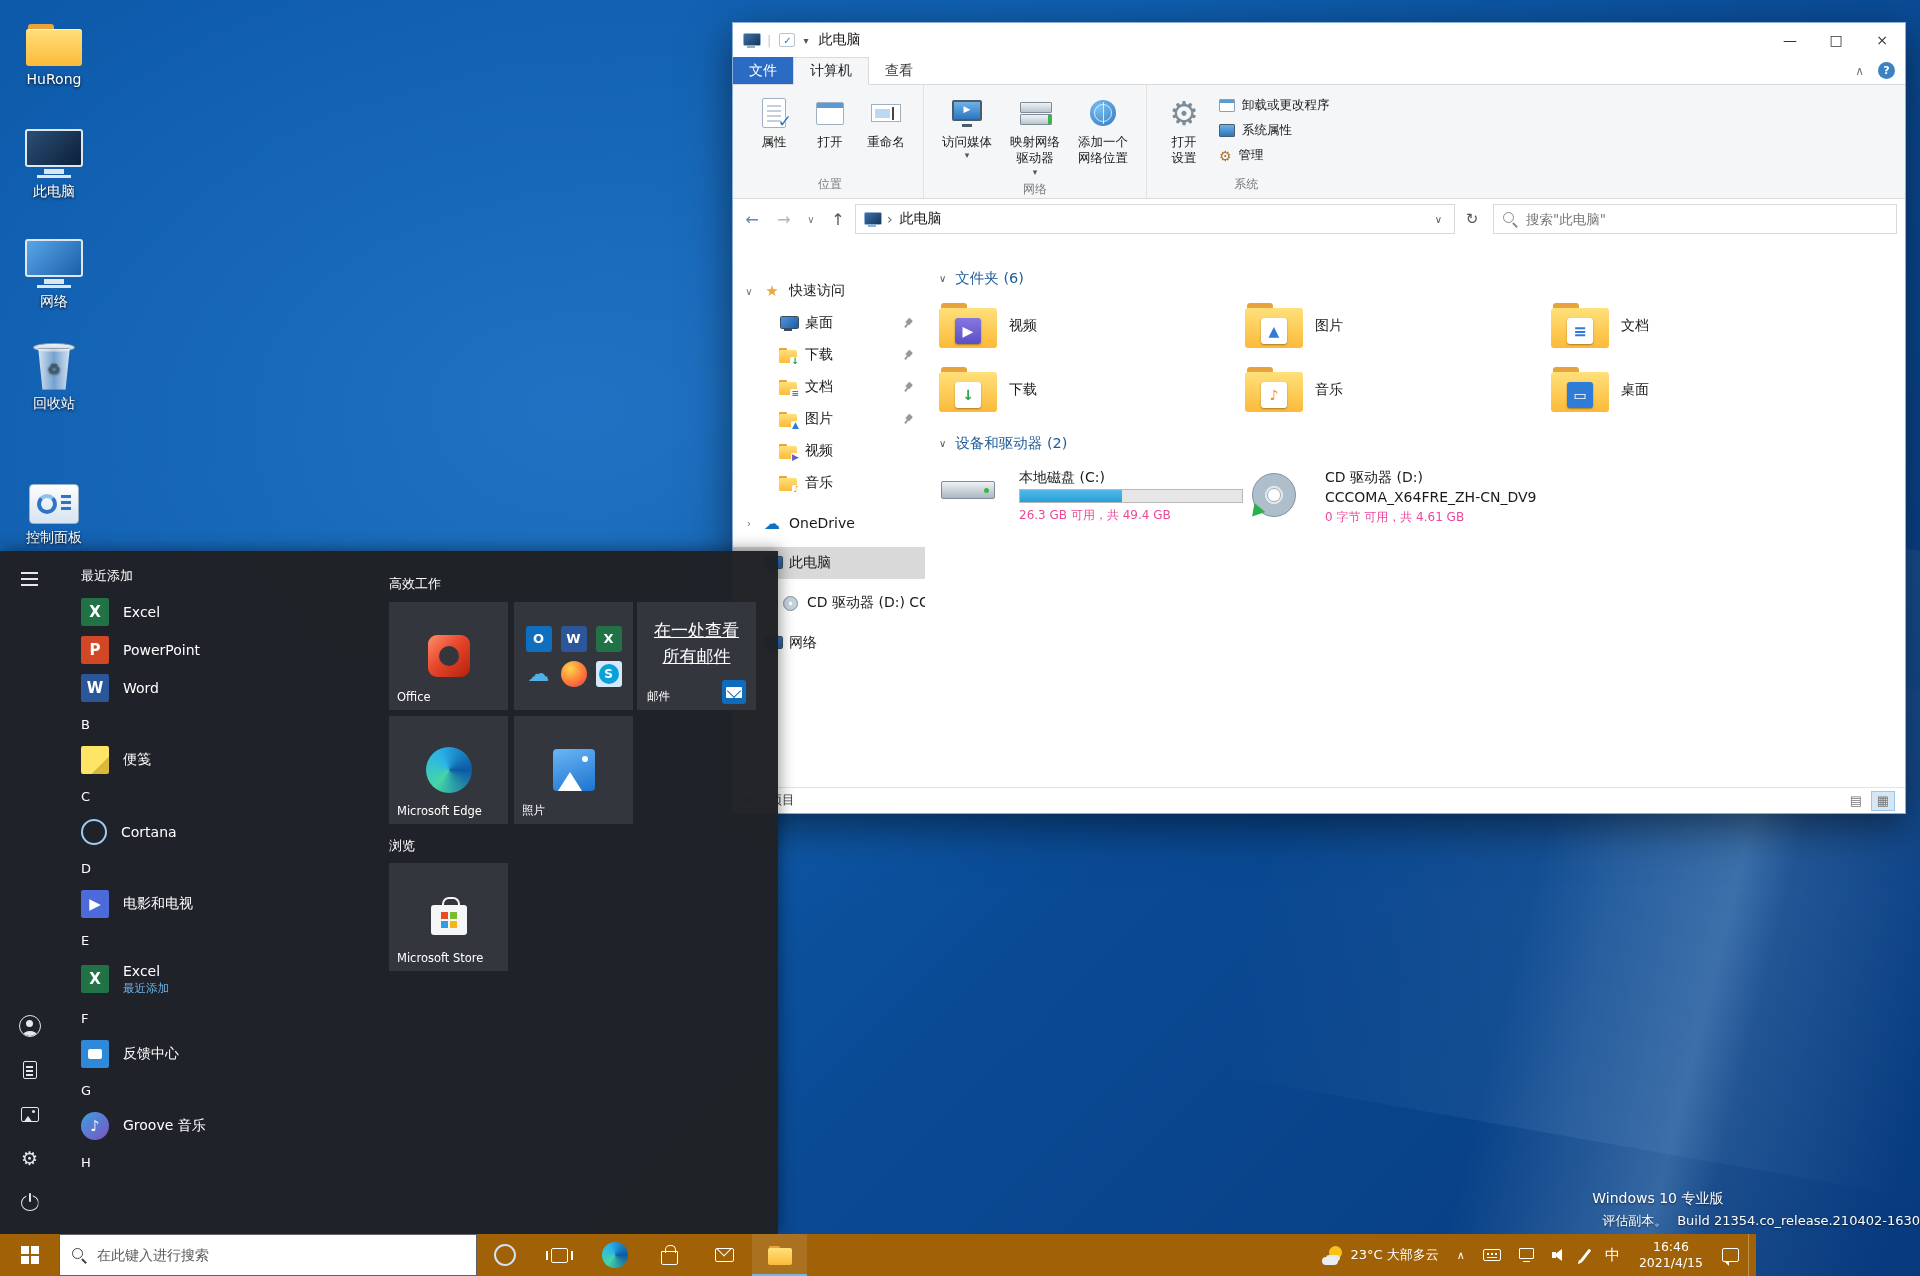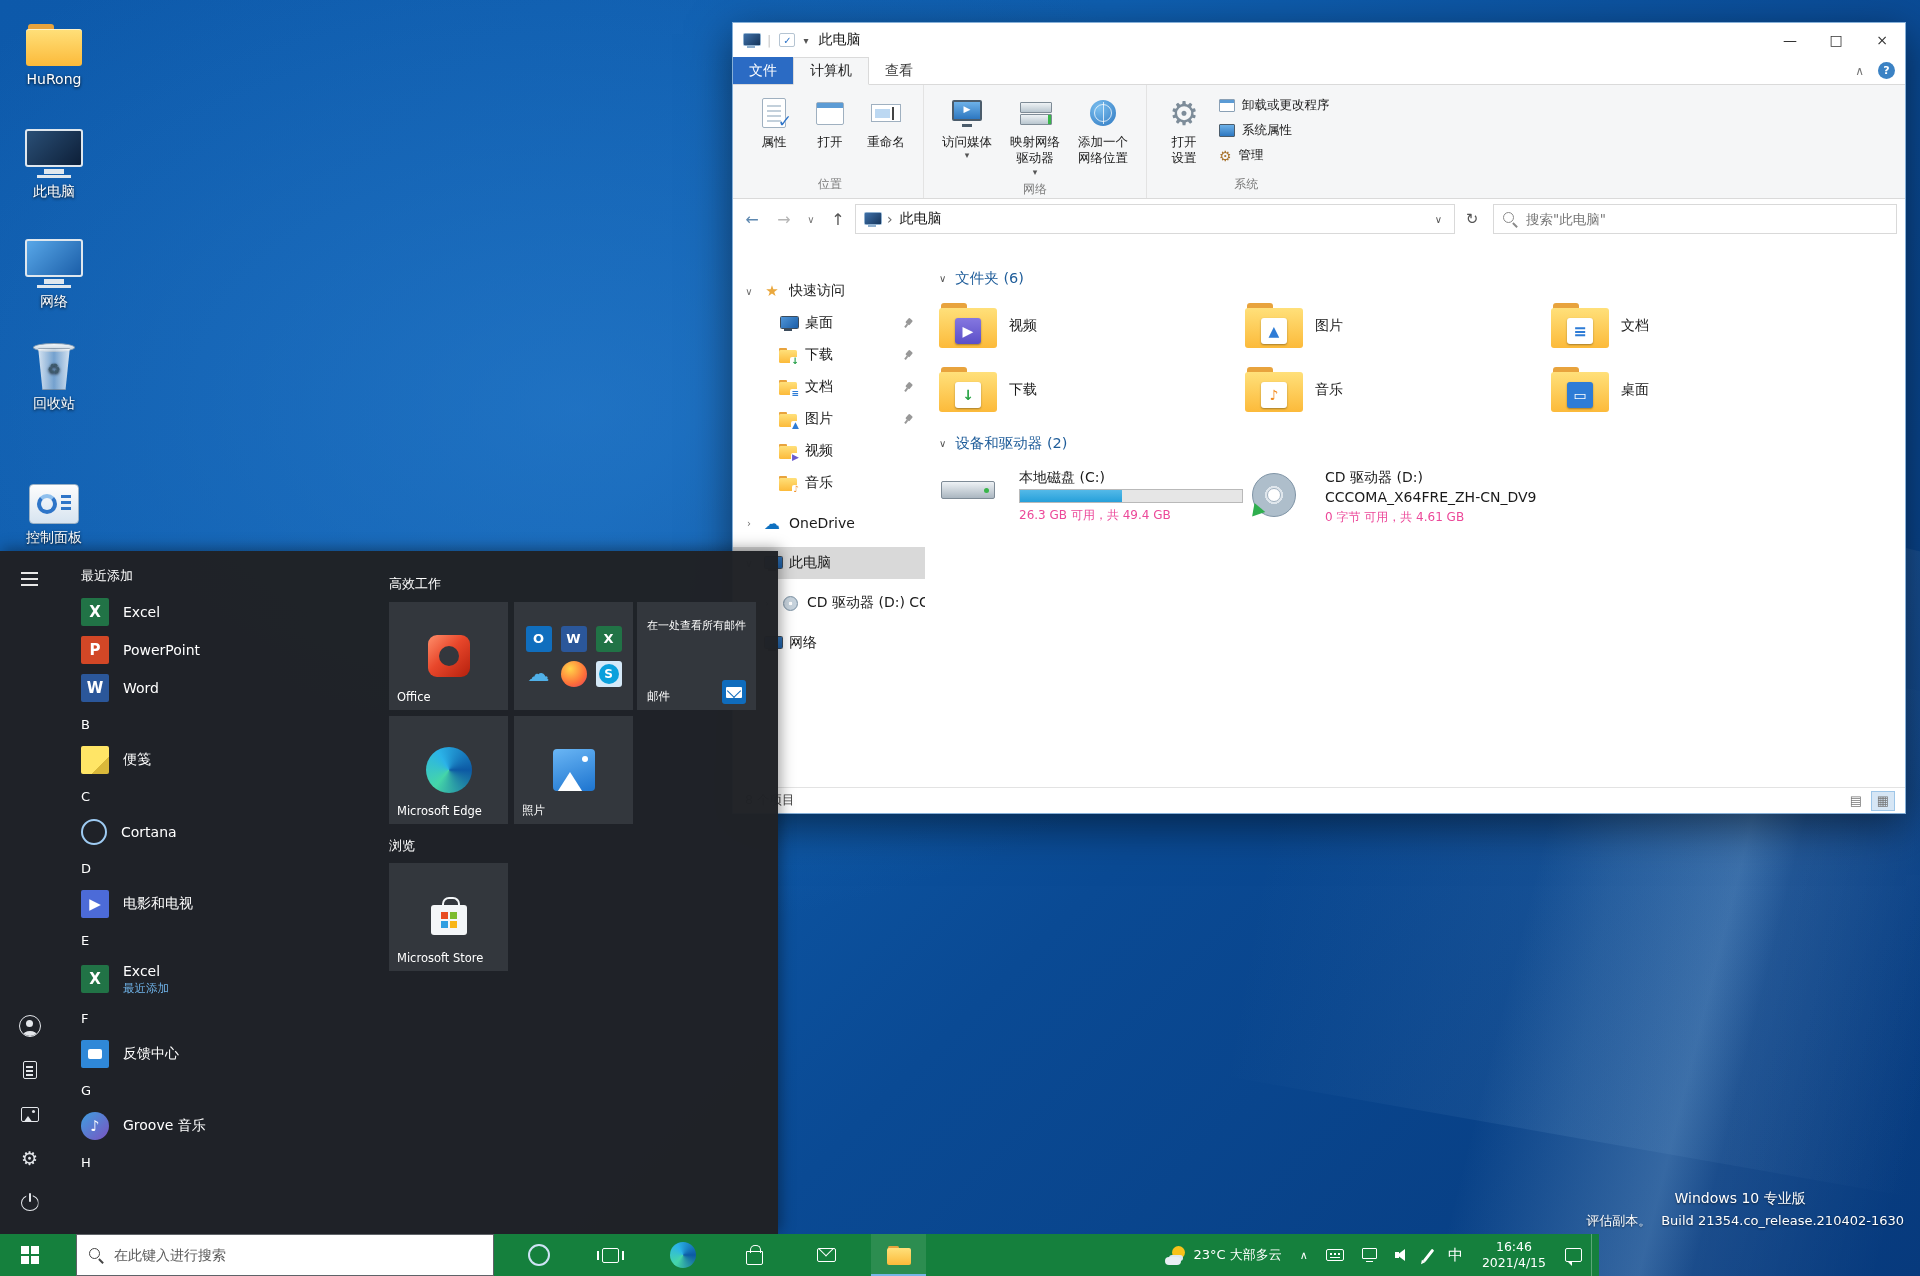--- a/index.html
+++ b/index.html
@@ -44,21 +44,21 @@
     border:1px solid rgba(90,110,130,.55); display:flex; align-items:center; justify-content:center;
     color:#3e5a6b; font-size:15px; }
   .i-bin .rim { position:absolute; top:3px; left:0; width:42px; height:9px; border-radius:50%;
     background:linear-gradient(#f4f8fb,#b9c9d8); border:1px solid #8aa0b5; }
 
   .i-cpl { width:50px; height:40px; border-radius:4px; border:1px solid #9ab1c6;
     background:linear-gradient(#fdfdfd,#d7e4f0); display:flex; align-items:center; justify-content:center; gap:4px; }
   .i-cpl .dial { width:20px; height:20px; border-radius:50%; border:4px solid #2e75c8; border-top-color:#8fc0ee; }
   .i-cpl .bars { width:10px; height:18px; background:repeating-linear-gradient(#2e75c8 0 3px,transparent 3px 6px); }
 
-  .watermark { position:absolute; right:16px; bottom:46px; text-align:center; color:#fff;
+  .watermark { position:absolute; right:0; bottom:46px; text-align:left; color:#fff;
     font-size:14px; text-shadow:0 1px 2px rgba(0,0,0,.55); z-index:3; }
   .watermark .l2 { font-size:13px; margin-top:4px; }
   .watermark .l2 span { margin-left:10px; }
 
   
   .explorer { position:absolute; left:732px; top:22px; width:1174px; height:792px; z-index:5;
     background:#fff; border:1px solid #86b0d8; box-shadow:0 12px 40px rgba(0,0,0,.5);
     display:flex; flex-direction:column; color:#1a1a1a; font-size:14px; }
 
   .ex-titlebar { height:34px; display:flex; align-items:center; padding-left:10px; flex:0 0 auto; }
@@ -301,21 +301,21 @@
     justify-content:center; color:#fff; font-weight:bold; font-size:13px; }
   .mic-outlook { background:#106ebe; }
   .mic-word { background:#2b579a; }
   .mic-excel { background:#217346; }
   .mic-cloud { background:transparent; color:#50b0e8; font-size:22px; }
   .mic-firefox { border-radius:50%; background:radial-gradient(circle at 35% 30%,#ffd54a,#ff7139 60%,#e03c5e); }
   .mic-skype { background:#d5e9f8; }
   .mic-skype i { width:20px; height:20px; border-radius:50%; background:#0aa0dc; color:#fff;
     font-style:normal; font-size:12px; font-weight:bold; display:flex; align-items:center; justify-content:center; }
   .tile-mailtext { flex-direction:column; align-items:stretch; padding:16px 10px 6px; }
-  .promo { font-size:11px; text-align:center; line-height:1.5; flex:1; }
+  .promo { font-size:17px; text-align:center; line-height:1.5; flex:1;text-decoration:underline; }
   .mail-bottom { display:flex; align-items:flex-end; justify-content:space-between; }
   .mail-bottom .mlab { font-size:11.5px; }
   .i-mailtile { position:relative; width:24px; height:24px; border-radius:3px; background:#0f6cbd; }
   .i-mailtile::before { content:""; position:absolute; left:4px; top:7px; width:16px; height:11px;
     background:#fff; border-radius:1px; }
   .i-mailtile::after { content:""; position:absolute; left:7px; top:6px; width:9px; height:9px;
     border-right:1.6px solid #0f6cbd; border-bottom:1.6px solid #0f6cbd; transform:rotate(45deg); }
   .i-edge { width:46px; height:46px; border-radius:50%;
     background:conic-gradient(from 220deg,#45d6a8,#2bb3e8 110deg,#0c59a4 230deg,#45d6a8 360deg); }
   .i-photos { position:relative; width:42px; height:42px; border-radius:4px; overflow:hidden;
@@ -328,22 +328,22 @@
   .i-store::before { content:""; position:absolute; left:50%; top:-8px; width:14px; height:10px;
     margin-left:-7px; border:2.5px solid #f4f6f8; border-bottom:none; border-radius:7px 7px 0 0; }
   .i-store .flag { position:absolute; left:50%; top:50%; width:16px; height:16px; margin:-8px 0 0 -8px;
     background:
       linear-gradient(#e84c22,#e84c22) 0 0/7px 7px no-repeat,
       linear-gradient(#7cbb2e,#7cbb2e) 9px 0/7px 7px no-repeat,
       linear-gradient(#309ee1,#309ee1) 0 9px/7px 7px no-repeat,
       linear-gradient(#f8b517,#f8b517) 9px 9px/7px 7px no-repeat; }
 
   
-  .taskbar { position:absolute; left:0; top:1234px; width:1599px; height:42px; z-index:30;
-    background:#15803d; display:flex; align-items:stretch; color:#fff;gap:17px; }
+  .taskbar { position:absolute; left:0; top:1234px; width:1756px; height:42px; z-index:30;
+    background:#a16207; display:flex; align-items:stretch; color:#fff; }
   .tb-start { width:59px; display:flex; align-items:center; justify-content:center; }
   .i-winstart { position:relative; width:18px; height:18px; }
   .i-winstart::before { content:""; position:absolute; left:0; top:0; width:8px; height:8px;
     background:#fff; box-shadow:10px 0 0 #fff,0 10px 0 #fff,10px 10px 0 #fff; }
   .tb-search { width:418px; background:#fff; border:1px solid #5f6368; display:flex;
     align-items:center; gap:10px; padding:0 12px; }
   .tb-search .i-mag::before { border-color:#444; }
   .tb-search .i-mag::after { background:#444; }
   .tb-search input { flex:1; font-size:14px; color:#333; }
   .tb-search input::placeholder { color:#5a5a5a; opacity:1; }

